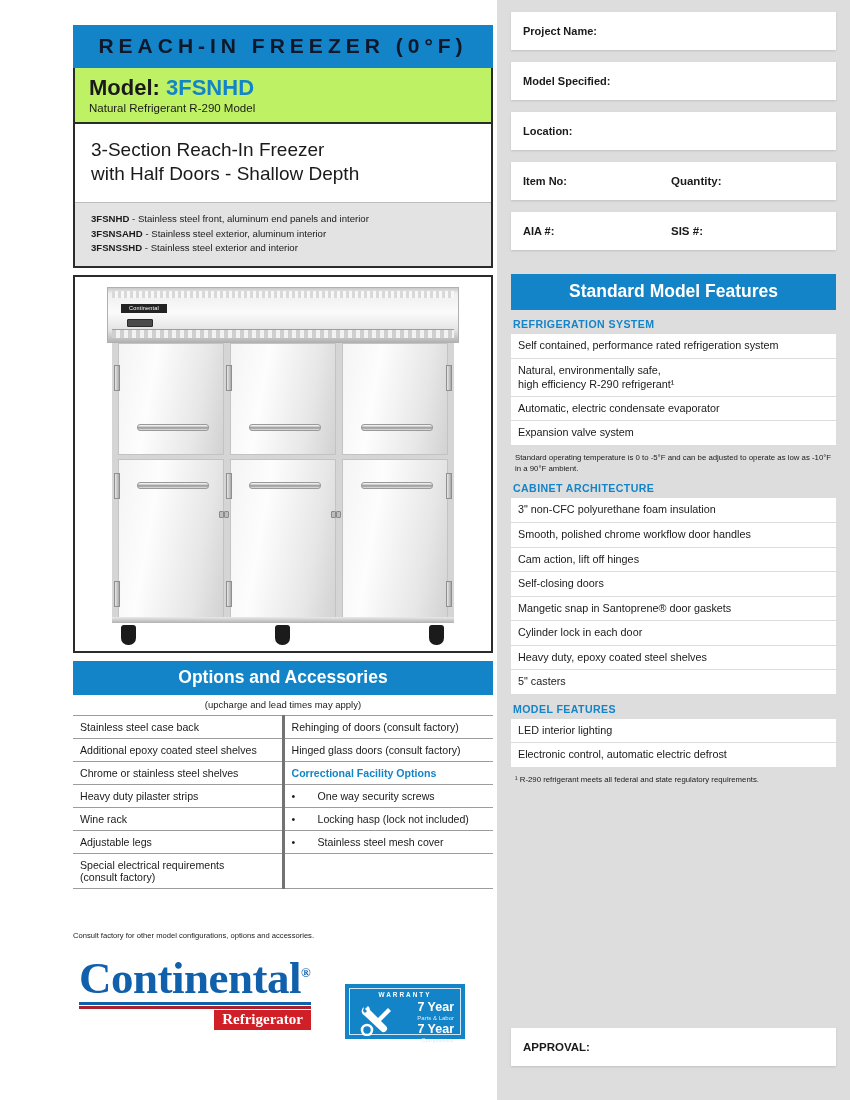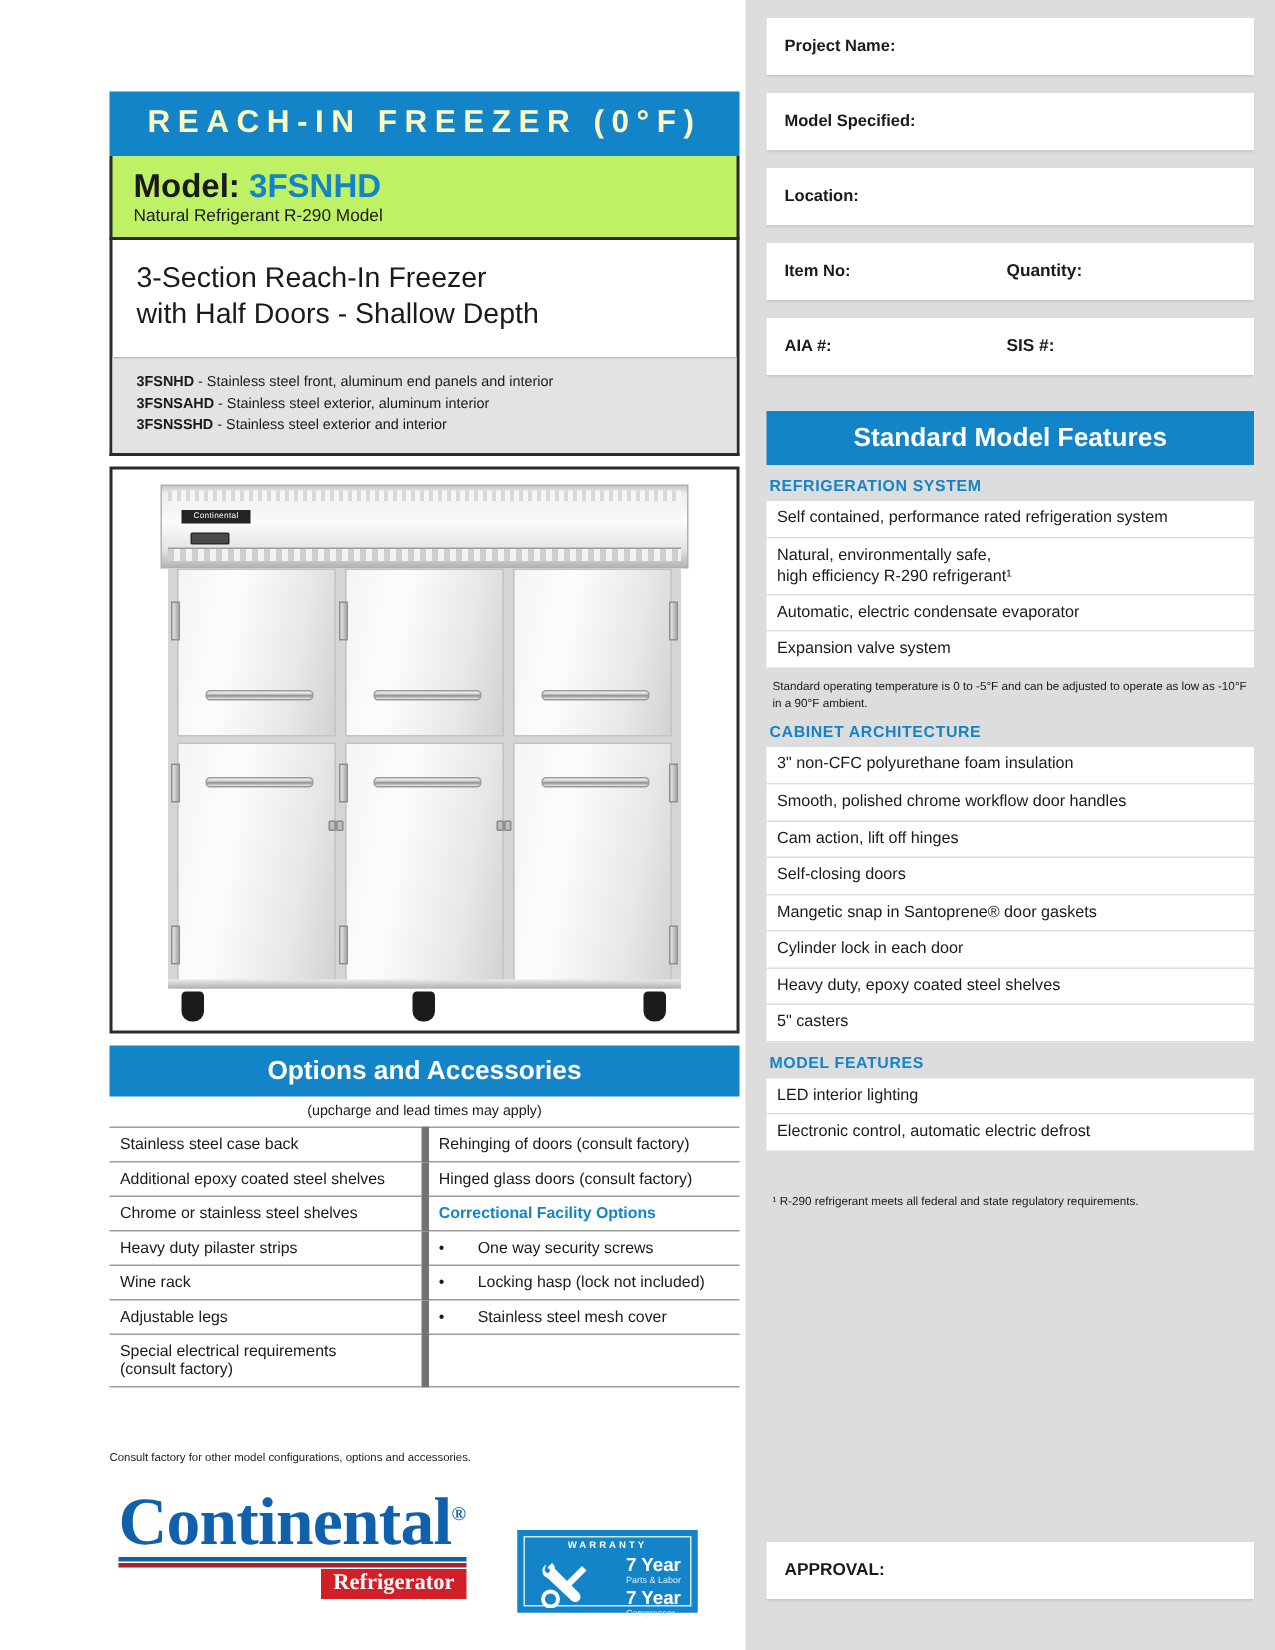--- a/index.html
+++ b/index.html
@@ -15,25 +15,24 @@
   
   .right-panel {
     position: absolute; left: 497px; top: 0; width: 353px; height: 1100px;
     background: #dddddd;
   }
 
   
   .left-col { position: absolute; left: 73px; top: 25px; width: 420px; }
 
   .title-bar {
-    background: #1484c8; color: #fef9c3;
+    background: #1484c8; color: #0f172a;
     font-size: 21px; font-weight: bold; letter-spacing: 5px;
     text-align: center; padding: 9px 0 10px 0;
     font-family: "Liberation Sans", sans-serif;
-    margin-top: 36px;
   }
 
   .model-box { border: 2px solid #2b2b2b; border-top: none; padding: 8px 14px 8px 14px; background:#bef264; }
   .model-line { font-size: 22px; font-weight: bold; line-height: 1.12; }
   .model-line .mdl { color: #1484c8; }
   .model-sub { font-size: 11.5px; margin-top: 1px; }
 
   .desc-box { border: 2px solid #2b2b2b; border-top: none; background: #fff; }
   .desc-title { font-size: 19px; line-height: 1.28; padding: 14px 16px 16px 16px; font-weight: normal; }
   .variants { background: #e3e3e3; padding: 9px 16px 10px 16px; border-top: 1px solid #bdbdbd;}
@@ -97,21 +96,21 @@
     margin-top: 8px; background: #1484c8; color: #fff; text-align: center;
     font-size: 17.5px; font-weight: bold; padding: 6px 0 7px 0;
   }
   .opt-note { text-align: center; font-size: 9.5px; padding: 4px 0 5px 0; }
   .opt-table { width: 100%; border-collapse: collapse; table-layout: fixed; }
   .opt-table td {
     border-top: 1px solid #9c9c9c; font-size: 10.6px; padding: 5px 6px 5px 7px;
     vertical-align: top; height: 21px;
   }
   .opt-table tr:last-child td { border-bottom: 1px solid #9c9c9c; }
-  .opt-table td.right { border-left: 5px solid #737373; }
+  .opt-table td.right { border-left: 3px solid #737373; }
   .opt-table td.cfo { color: #1484c8; font-weight: bold; }
   .bullet-cell { white-space: nowrap; }
   .bullet-cell .b { display: inline-block; width: 26px; }
 
   .consult-note { font-size: 7.6px; margin-top: 42px; }
 
   
   .logo-area { position: relative; margin-top: 10px; height: 78px; }
   .cont-logo { position: absolute; left: 6px; top: 0; width: 232px; }
   .cont-word {
@@ -129,21 +128,21 @@
   .warranty {
     position: absolute; left: 272px; top: 34px; width: 120px; height: 55px;
     background: #1484c8; border: 1px solid #1484c8; padding: 3px;
   }
   .warranty-inner { border: 1px solid #cfe6f6; width: 100%; height: 100%; position: relative; }
   .w-title {
     position: absolute; top: 2px; left: 0; right: 0; text-align: center;
     color: #fff; font-size: 6.4px; font-weight: bold; letter-spacing: 2px;
   }
   .w-tools { position: absolute; left: 8px; top: 15px; width: 34px; height: 32px; }
-  .w-lines { position: absolute; right: 6px; top: 12px; text-align: left; color: #fff; }
+  .w-lines { position: absolute; right: 6px; top: 12px; text-align: right; color: #fff; }
   .w-yr { font-size: 12.5px; font-weight: bold; line-height: 13px; }
   .w-sub { font-size: 6px; line-height: 9px; color: #d9ecf9; }
 
   
   .rc { position: absolute; left: 511px; top: 0; width: 325px; }
   .field {
     background: #fff; margin-top: 12px; height: 38px; padding: 0 12px;
     display: flex; align-items: center; position: relative;
     box-shadow: 0 1px 2px rgba(0,0,0,.12);
   }
@@ -151,21 +150,21 @@
   .field .lbl2 { position: absolute; left: 160px; font-size: 11.5px; font-weight: bold; }
 
   .smf-header {
     margin-top: 24px; background: #1484c8; color: #fff; text-align: center;
     font-size: 17.5px; font-weight: bold; padding: 7px 0 8px 0;
   }
   .sec-title { color: #1484c8; font-size: 10.6px; font-weight: bold; letter-spacing: .4px; padding: 8px 2px 4px 2px; }
   .feat { background: #fff; font-size: 10.8px; padding: 4px 7px 5px 7px; border-bottom: 1px solid #dcdcdc; line-height: 1.35; }
   .feat.two { padding-bottom: 4px; }
   .smallnote { font-size: 7.8px; line-height: 1.45; padding: 6px 4px 0 4px; }
-  .footnote { font-size: 7.8px; padding: 28px 4px 0 4px; }
+  .footnote { font-size: 7.8px; padding: 7px 4px 0 4px; }
 
   .approval {
     position: absolute; left: 511px; top: 1028px; width: 325px; height: 38px;
     background: #fff; display: flex; align-items: center; padding: 0 12px;
     box-shadow: 0 1px 2px rgba(0,0,0,.12);
   }
   .approval .lbl { font-size: 11.5px; font-weight: bold; }
 </style>
 </head>
 <body>

